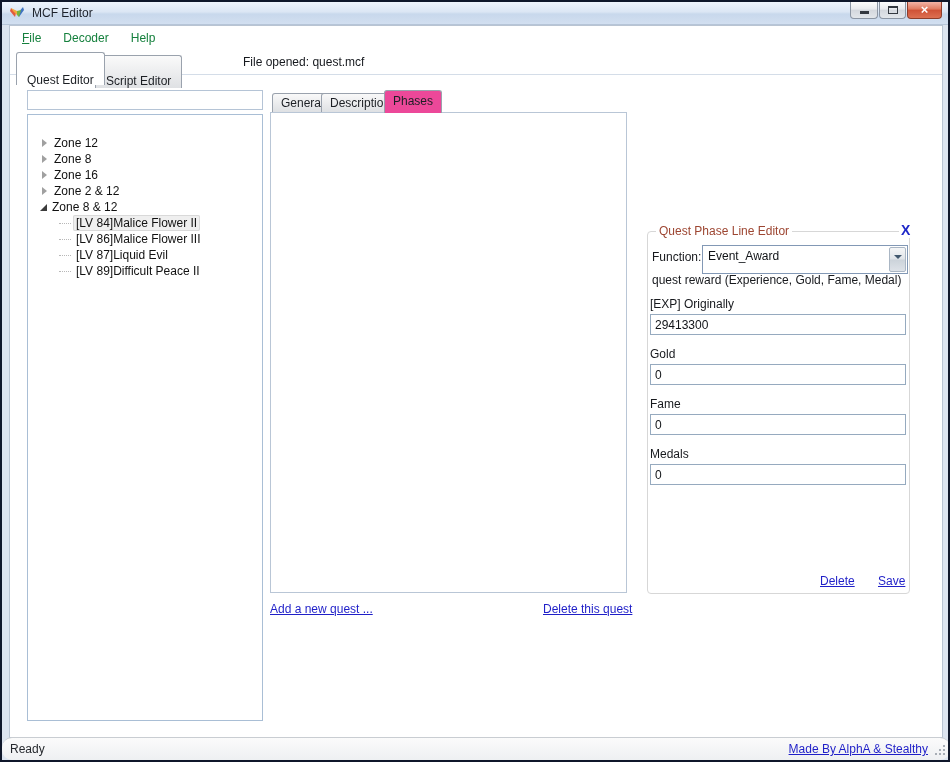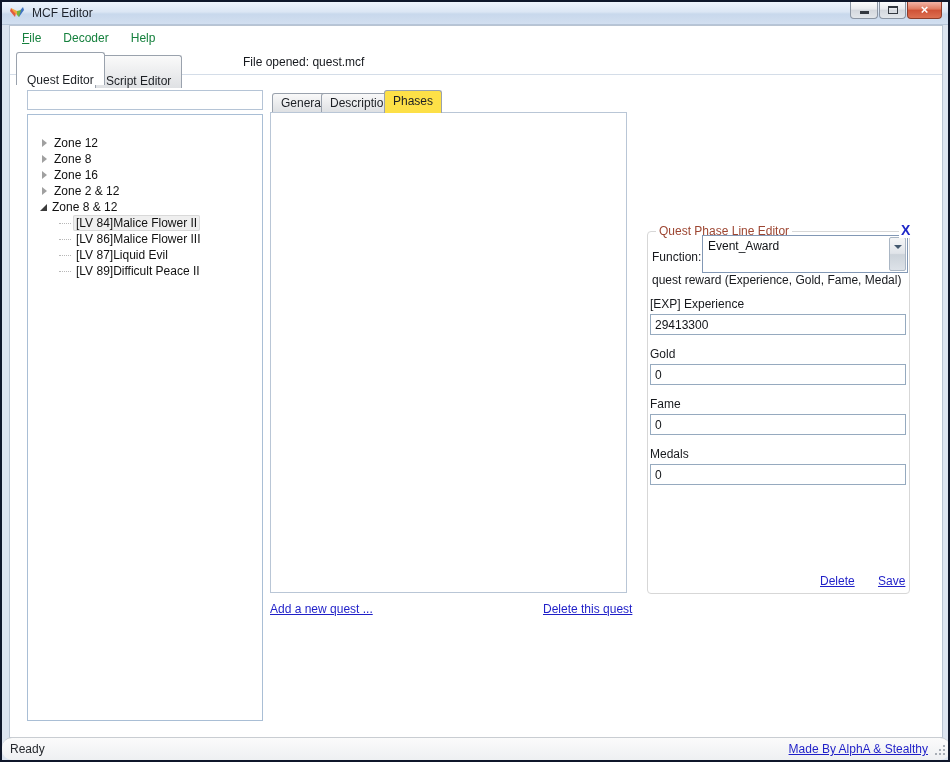--- a/index.html
+++ b/index.html
@@ -35,21 +35,21 @@
   .trow{display:flex;height:16px;line-height:16px;font-size:12px;color:#111;white-space:nowrap;}
   .arr-col{width:0;height:0;border-top:4px solid transparent;border-bottom:4px solid transparent;border-left:5px solid #a0a0a0;margin:4px 4px 0 14px;}
   .arr-exp{width:0;height:0;border-left:7px solid transparent;border-bottom:7px solid #3c3c3c;margin:5px 2px 0 12px;}
   .conn{width:12px;border-bottom:1px dotted #b8b8b8;height:1px;margin:8px 2px 0 31px;}
   .tlabel{padding:0 3px;border-radius:2px;}
   .tlabel.sel{background:#efefef;box-shadow:inset 0 0 0 1px #d9d9d9;}
   
   .tab2{position:absolute;font-size:12px;color:#1c1f24;border:1px solid #9aa2ad;border-bottom:none;border-radius:3px 3px 0 0;background:linear-gradient(#f9f9f9,#dddfe2);padding:0 8px;}
   .tab2.general{left:270px;top:91px;height:20px;line-height:19px;}
   .tab2.description{left:319px;top:91px;height:20px;line-height:19px;}
-  .tab2.phases{left:382px;top:88px;height:23px;line-height:21px;background:#fde047;z-index:3;}
+  .tab2.phases{left:382px;top:88px;height:23px;line-height:21px;background:#ec4899;z-index:3;}
   .phases-panel{position:absolute;left:268px;top:110px;width:357px;height:481px;border:1px solid #b9c6d6;background:#fff;z-index:1;}
   .lbl{position:absolute;font-size:12px;color:#17191d;}
   
   .combo{position:absolute;border:1px solid #8298b5;background:#fff;}
   .combo .ctxt{position:absolute;left:2px;top:2px;bottom:2px;right:20px;font-size:12px;line-height:16px;padding:0 3px;white-space:nowrap;overflow:hidden;color:#101317;}
   .combo .ctxt.hl{background:#cdeafb;}
   .combo .cbtn{position:absolute;right:1px;top:1px;bottom:1px;width:17px;background:linear-gradient(#f5f6f7,#e0e4e9 48%,#ccd3da 52%,#dde2e8);border:1px solid #aab6c4;border-radius:2px;}
   .combo .cbtn::after{content:"";position:absolute;left:4px;top:7px;border-left:4px solid transparent;border-right:4px solid transparent;border-top:4px solid #42586e;}
   
   .btn{position:absolute;background:linear-gradient(#f7f7f7,#ececec 45%,#d9d9d9 50%,#e4e4e4);border:1px solid #8b8b8b;border-radius:3px;font-size:12px;color:#111;text-align:center;}
@@ -241,27 +241,27 @@
   </div>
 
   <a class="link" style="left:268px;top:600px;">Add a new quest ...</a>
   <a class="link" style="left:541px;top:600px;">Delete this quest</a>
 
   <div class="group" style="left:645px;top:229px;width:263px;height:363px;">
     <span class="group-title">Quest Phase Line Editor</span>
   </div>
   <span class="group-x"></span>
   <span class="lbl" style="left:650px;top:248px;">Function:</span>
-  <div class="combo" style="left:700px;top:233px;width:206px;height:38px;padding-left:33px;">
+  <div class="combo" style="left:700px;top:243px;width:206px;height:29px;padding-left:33px;">
     <div class="ctxt">Event_Award</div>
     <div class="cbtn"></div>
   </div>
   <span class="desc-text">quest reward (Experience, Gold, Fame, Medal)</span>
   <div class="fields">
-      <div class="field"><div class="flabel">[EXP] Experience</div><input class="ftext" value="29413300" style=""></div>
+      <div class="field"><div class="flabel">[EXP] Originally</div><input class="ftext" value="29413300" style=""></div>
       <div class="field"><div class="flabel">Gold</div><input class="ftext" value="0" style=""></div>
       <div class="field"><div class="flabel">Fame</div><input class="ftext" value="0" style=""></div>
       <div class="field"><div class="flabel">Medals</div><input class="ftext" value="0" style=""></div>
     </div>
   <a class="link" style="left:818px;top:572px;">Delete</a>
   <a class="link" style="left:876px;top:572px;">Save</a>
 
   <div class="statusbar">
     <span class="status-left">Ready</span>
     <a class="status-link">Made By AlphA &amp; Stealthy</a>

